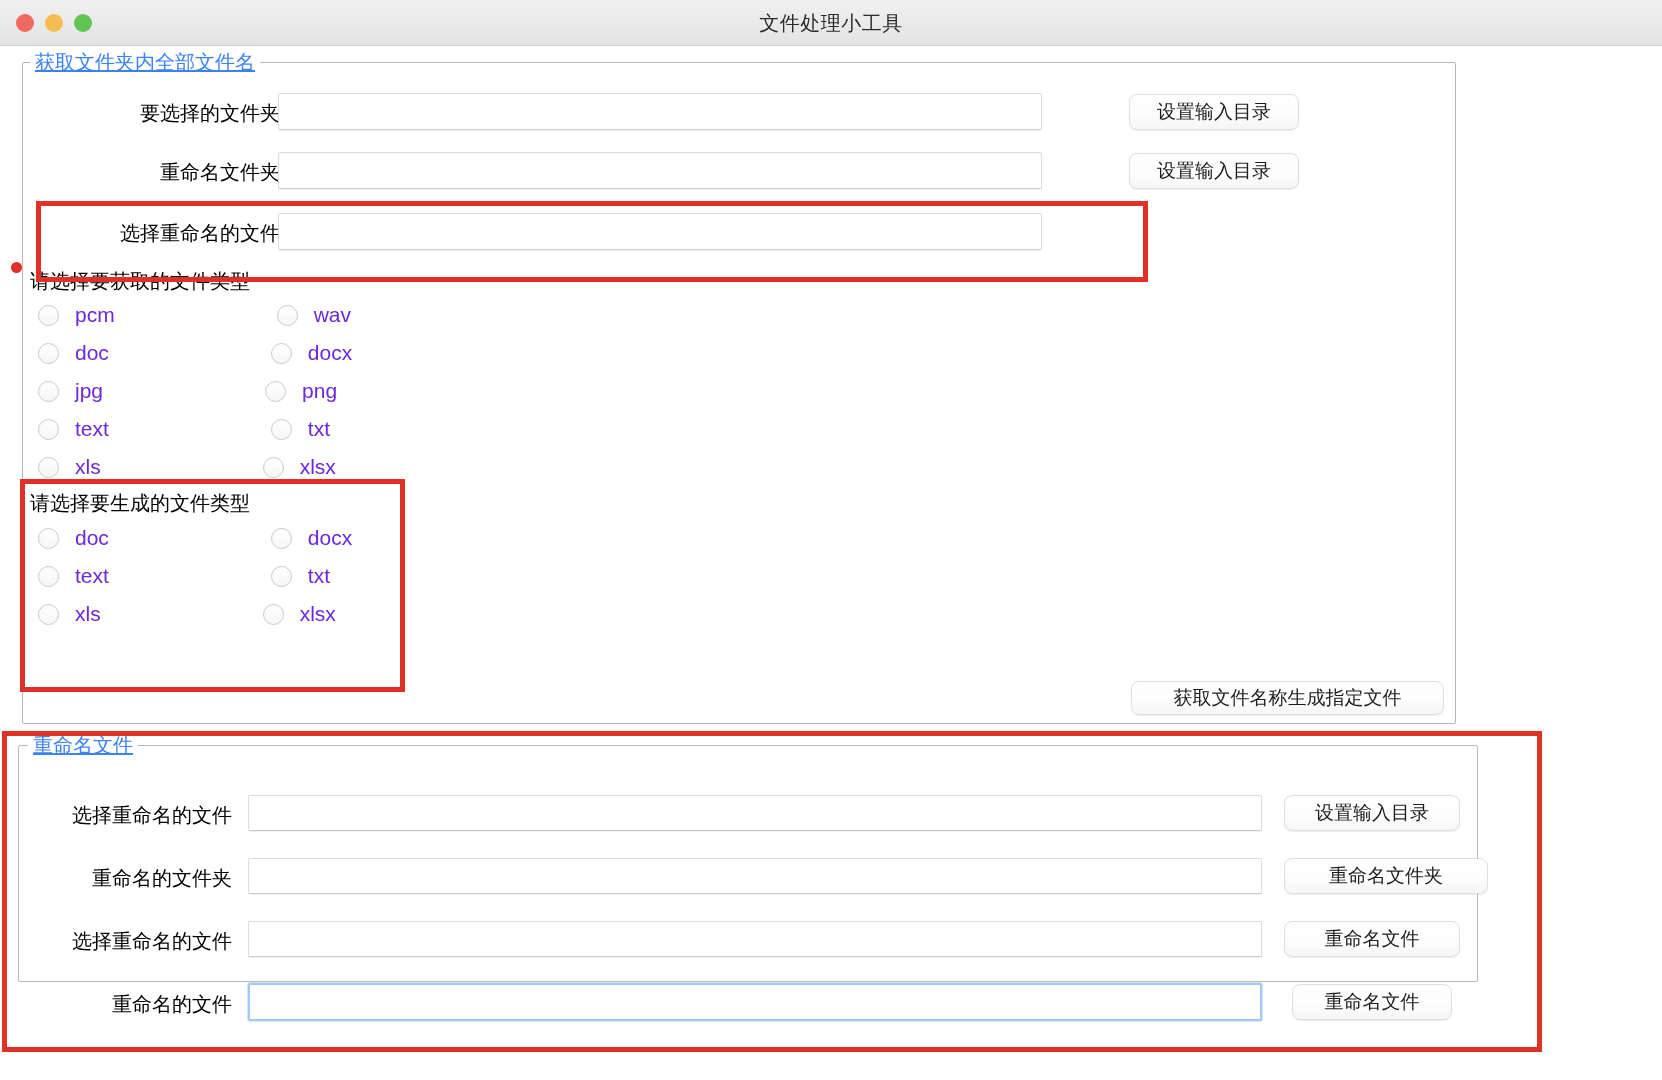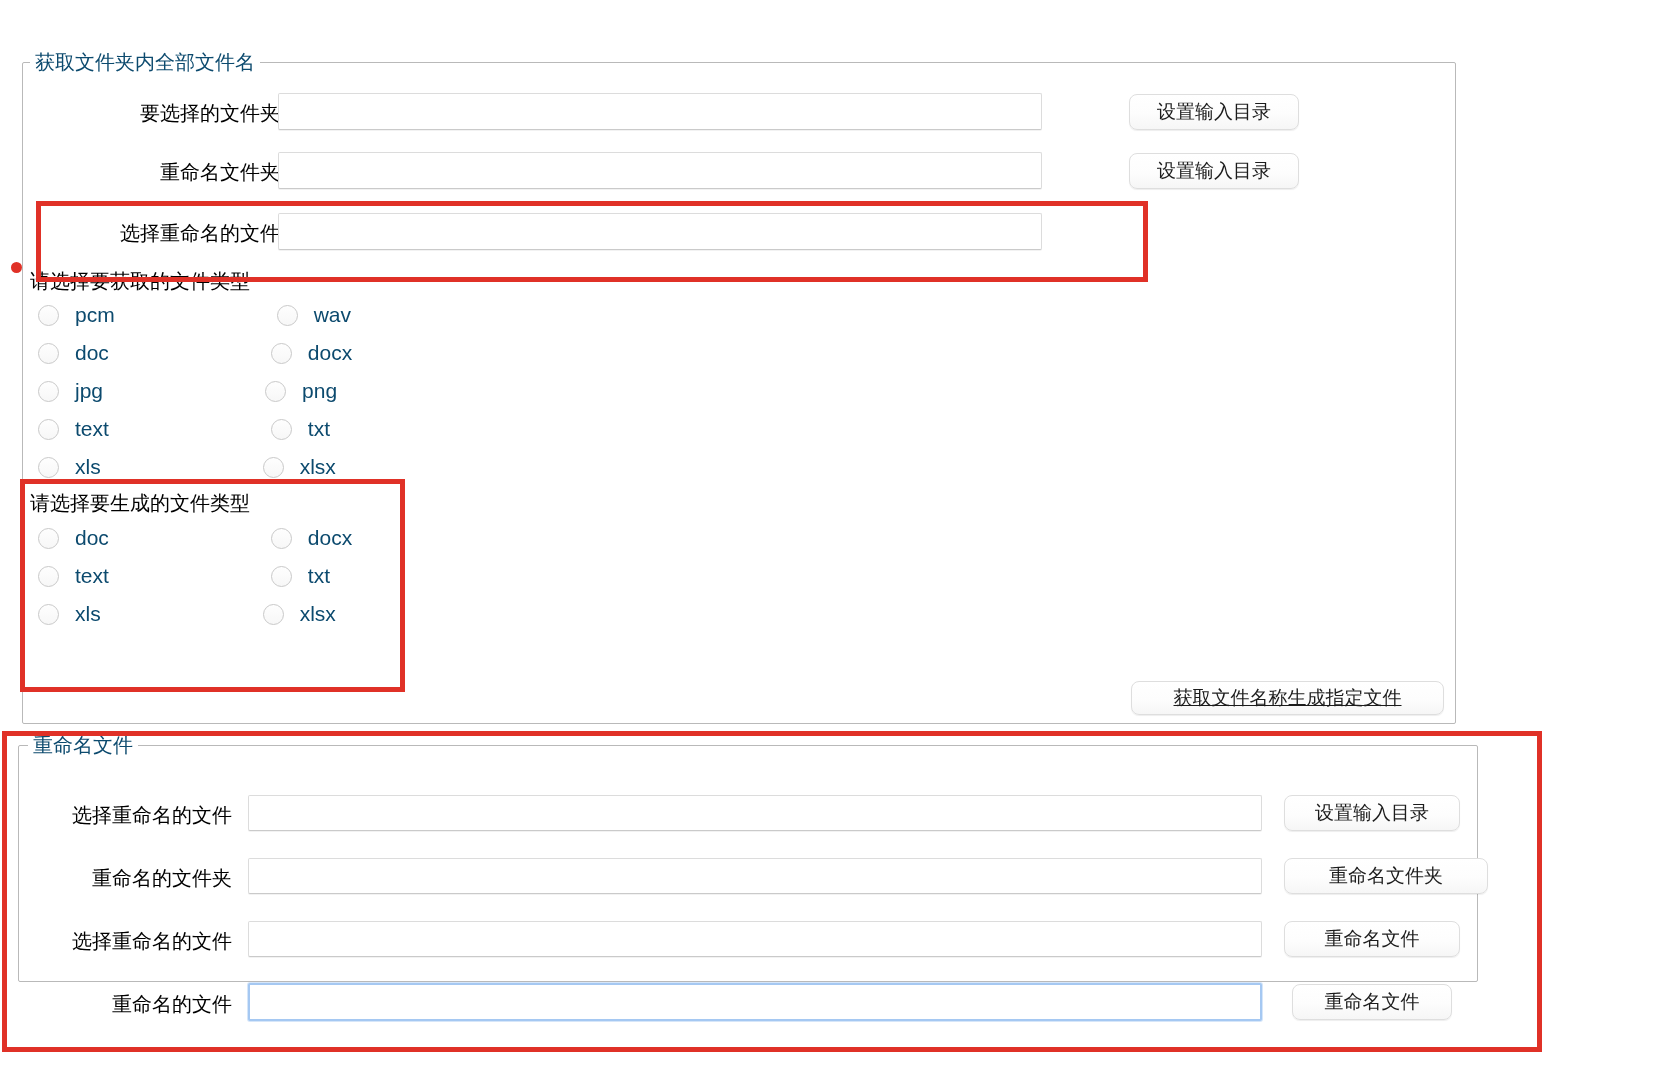--- a/index.html
+++ b/index.html
@@ -59,24 +59,25 @@
     position: absolute;
     border: 1px solid #b9b9b9;
     border-radius: 2px;
     box-sizing: border-box;
     background: transparent;
   }
   .group-legend {
     position: absolute;
     background: #ffffff;
     font-size: 20px;
-    color: #0c4a6e;
+    color: #3b82f6;
     padding: 0 5px;
     white-space: nowrap;
     line-height: 1;
+    text-decoration: underline;
   }
 
   #group-extract {
     left: 22px; top: 62px;
     width: 1434px; height: 662px;
   }
   #legend-extract {
     left: 30px; top: 52px;
   }
 
@@ -152,21 +153,21 @@
     border-radius: 50%;
     border: 1px solid #c9c9c9;
     background: linear-gradient(to bottom, #fefefe, #f7f7f7);
     box-sizing: border-box;
     display: inline-block;
     flex: 0 0 auto;
   }
   .radio-label {
     margin-left: 16px;
     font-size: 21px;
-    color: #0c4a6e;
+    color: #6d28d9;
     font-family: "Liberation Sans", sans-serif;
     white-space: nowrap;
   }
 
   
   .annot {
     position: absolute;
     border: 5px solid #e03127;
     box-sizing: border-box;
     background: transparent;
@@ -177,20 +178,28 @@
     width: 11px; height: 11px;
     border-radius: 50%;
     background: #e03127;
   }
 </style>
 </head>
 <body>
 
 <div id="app">
 
+  <div class="titlebar">
+    <div class="traffic">
+      <span class="light red"></span>
+      <span class="light yellow"></span>
+      <span class="light green"></span>
+    </div>
+    <div class="window-title">文件处理小工具</div>
+  </div>
 
   <div class="groupbox" id="group-extract"></div>
   <div class="group-legend" id="legend-extract">获取文件夹内全部文件名</div>
 
   <div class="field-label" style="left:60px; top:100px; width:220px;">要选择的文件夹</div>
   <input class="text-input" style="left: 278px; top: 93px; width: 764px; height: 37px;" value="">
   <button class="btn" style="left:1129px; top:94px; width:170px; height:36px;">设置输入目录</button>
 
   <div class="field-label" style="left:60px; top:159px; width:220px;">重命名文件夹</div>
   <input class="text-input" style="left: 278px; top: 152px; width: 764px; height: 37px;" value="">
@@ -284,21 +293,21 @@
     <span class="radio-item">
       <span class="radio-dot"></span>
       <span class="radio-label">xls</span>
     </span>
     <span class="radio-item" style="margin-left:162px;">
       <span class="radio-dot"></span>
       <span class="radio-label">xlsx</span>
     </span>
   </div>
 
-  <button class="btn" style="left:1131px; top:681px; width:313px; height:34px;text-decoration:underline;">获取文件名称生成指定文件</button>
+  <button class="btn" style="left:1131px; top:681px; width:313px; height:34px;">获取文件名称生成指定文件</button>
 
   <div class="groupbox" id="group-rename"></div>
   <div class="group-legend" id="legend-rename">重命名文件</div>
 
   <div class="field-label" style="left:12px; top:802px; width:220px;">选择重命名的文件</div>
   <input class="text-input" style="left: 248px; top: 795px; width: 1014px; height: 36px;" value="">
   <button class="btn" style="left:1284px; top:795px; width:176px; height:36px;">设置输入目录</button>
 
   <div class="field-label" style="left:12px; top:865px; width:220px;">重命名的文件夹</div>
   <input class="text-input" style="left: 248px; top: 858px; width: 1014px; height: 36px;" value="">

